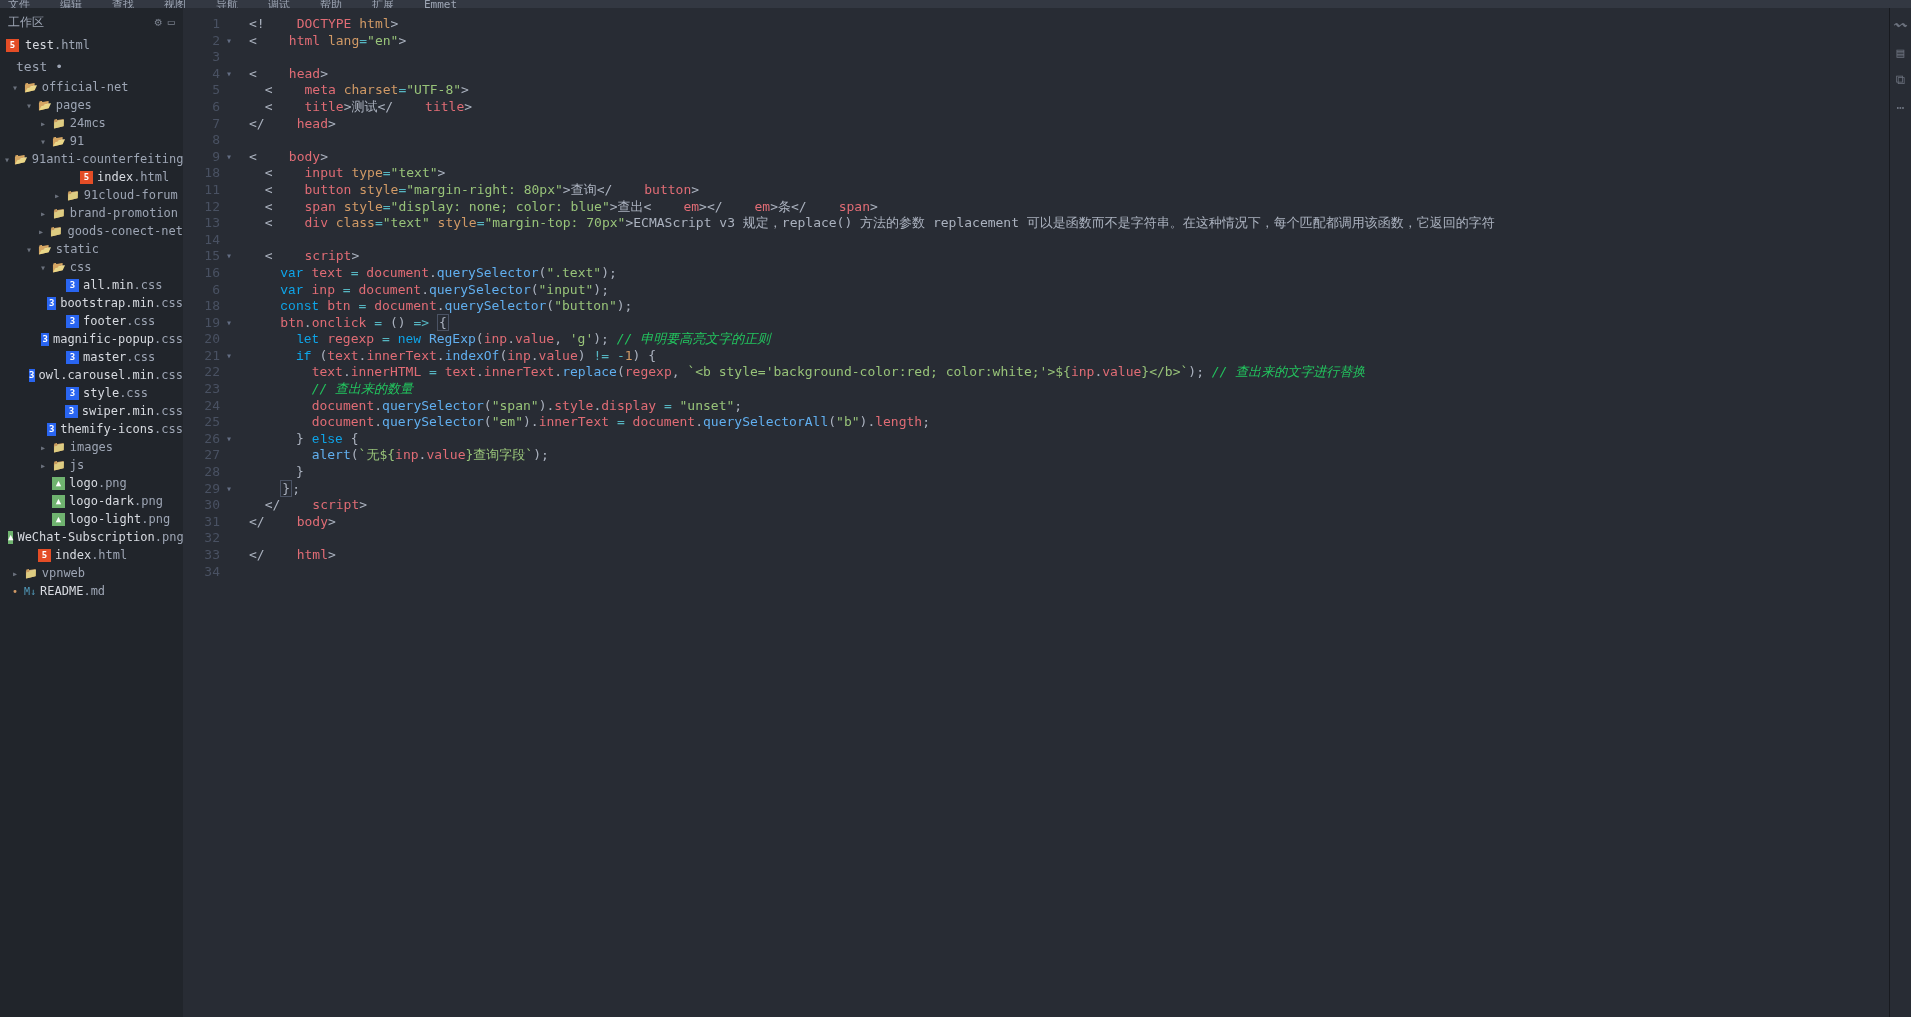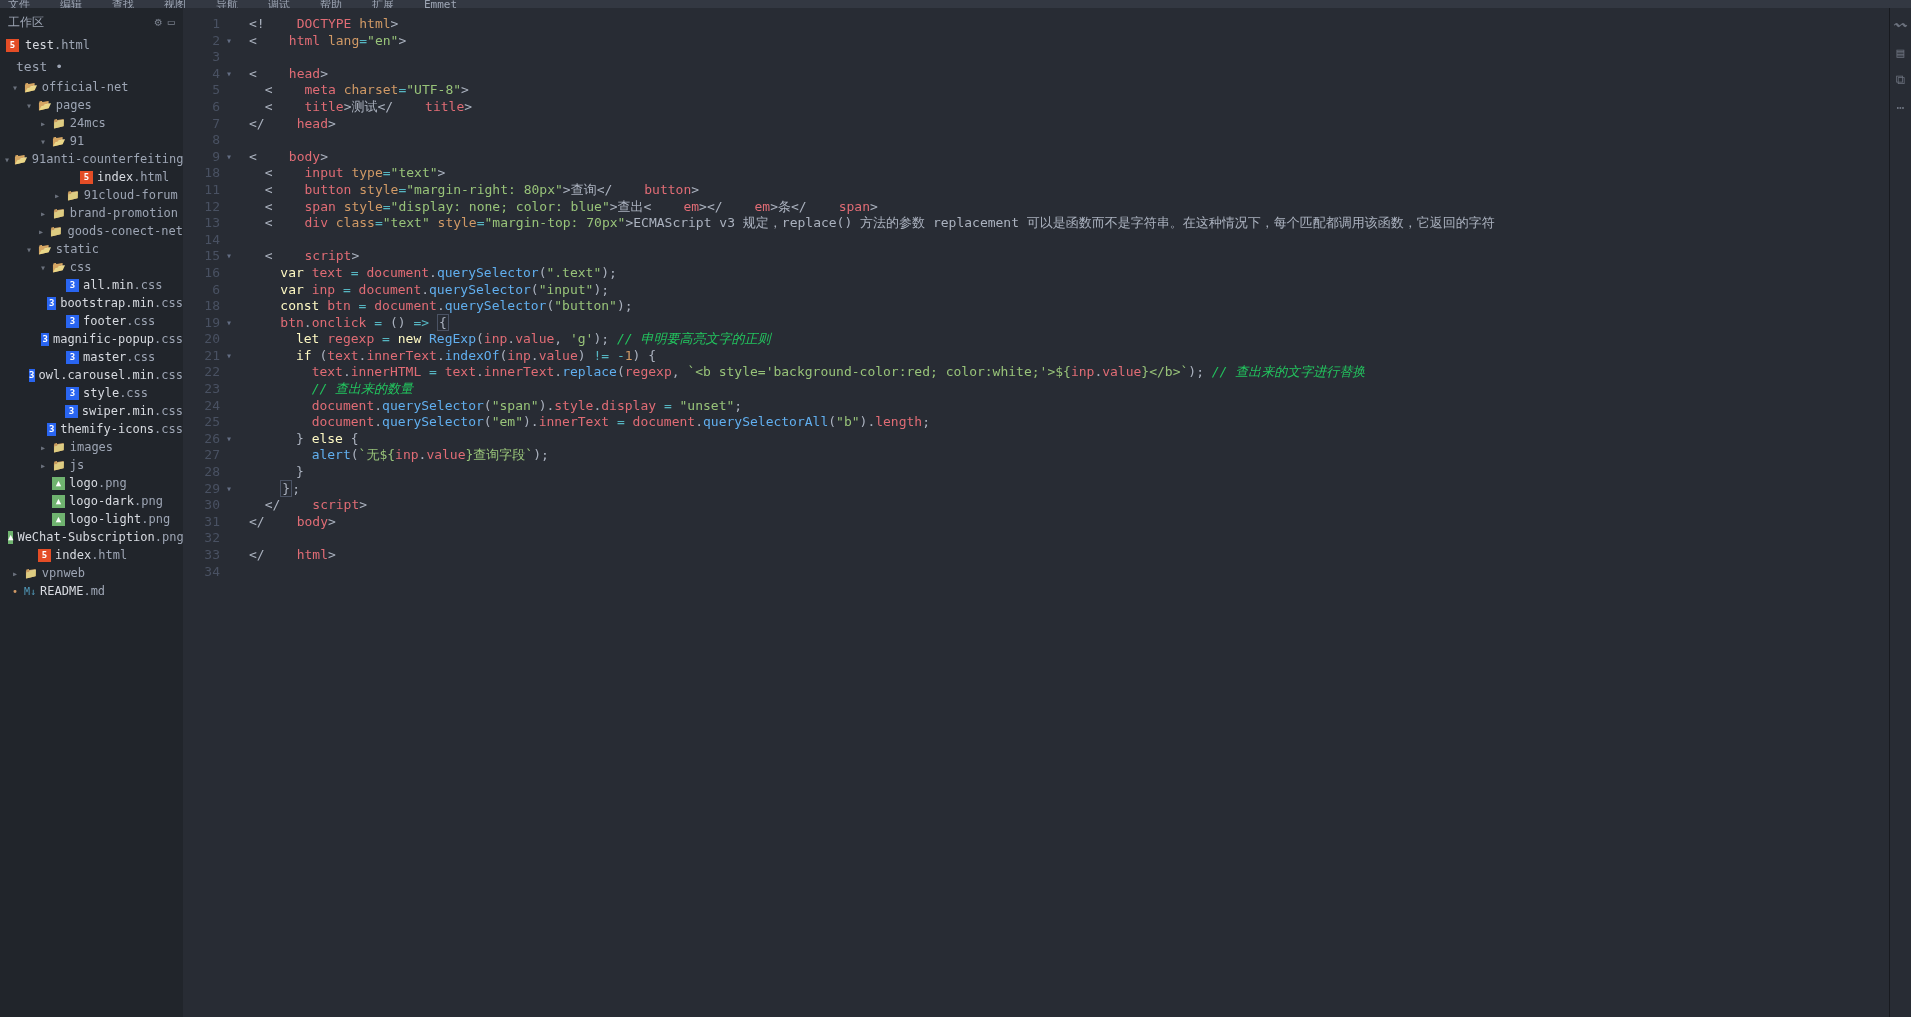--- a/index.html
+++ b/index.html
@@ -105,21 +105,21 @@
   flex: 1;
   padding: 8px 0 8px 12px;
   white-space: pre;
   color: #abb2bf;
   position: relative;
 }
 .code .line { height: 16.6px; }
 .tag { color: #e06c75; padding-left: 32px; }
 .attr { color: #d19a66; }
 .str { color: #98c379; }
-.kw { color: #fef9c3; }
+.kw { color: #0ea5e9; font-family: Liberation Mono, monospace; }
 .fn { color: #61afef; }
 .id { color: #e06c75; }
 .op { color: #56b6c2; }
 .txt { color: #abb2bf; }
 .num { color: #d19a66; }
 .comment { color: #22c55e; font-style: italic; }
 .punc { color: #abb2bf; }
 .brace-hl { border: 1px solid #4b5364; padding: 0 1px; margin: -1px 0; }
 
 .right-rail {

